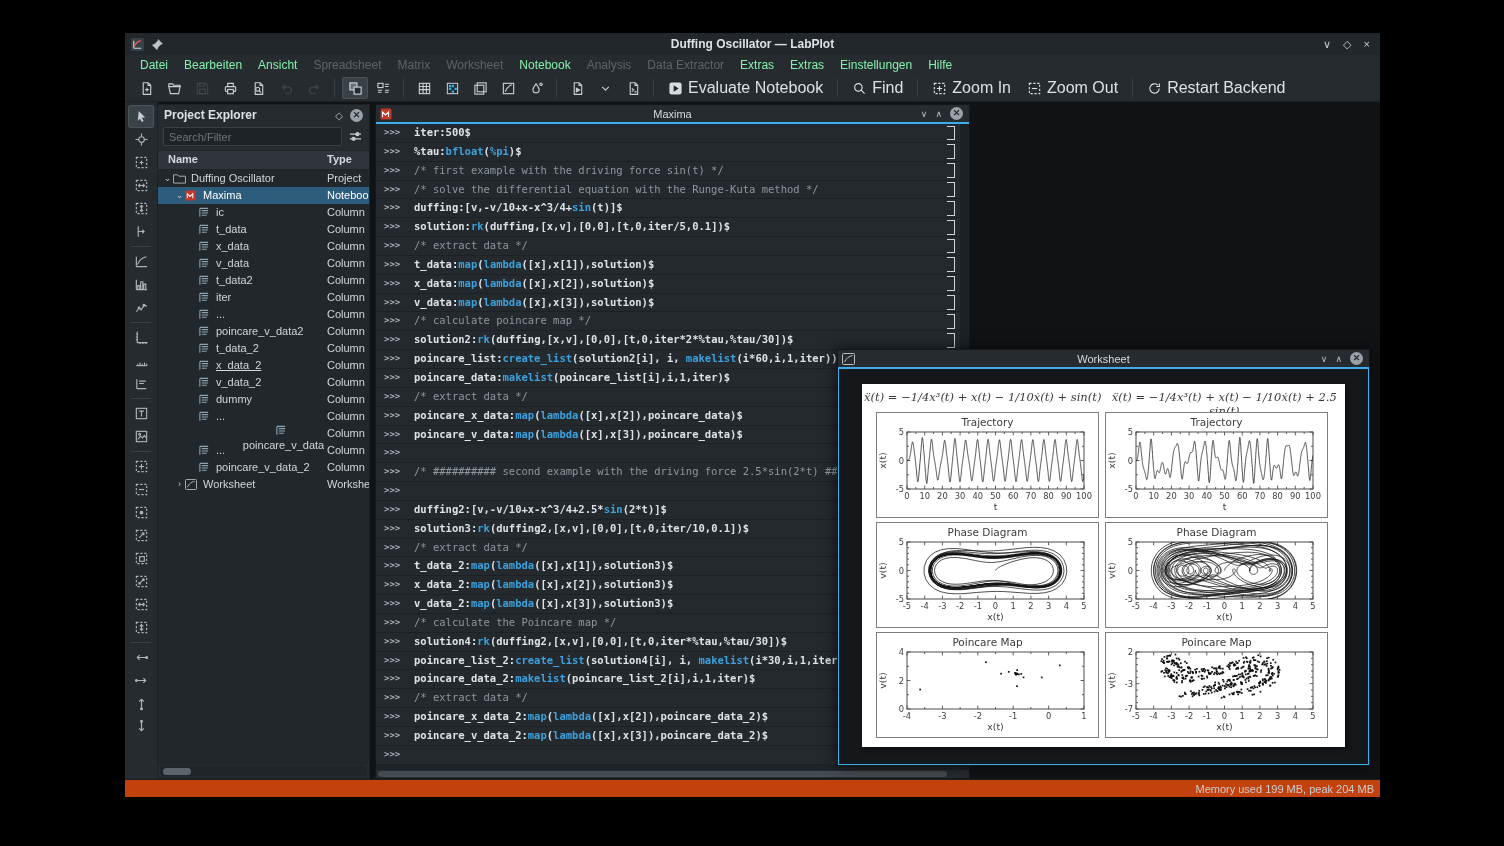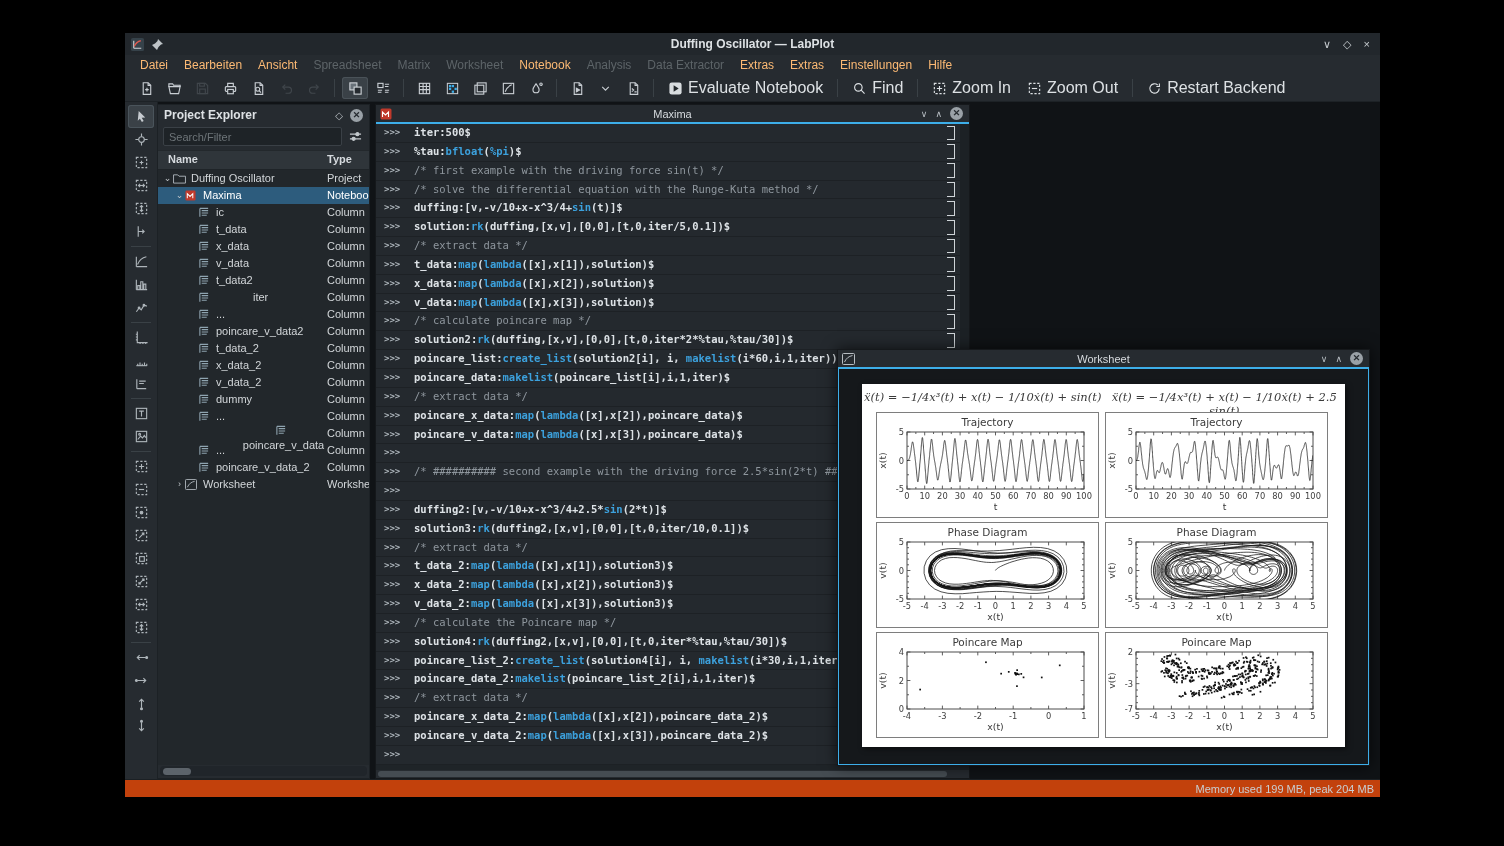--- a/index.html
+++ b/index.html
@@ -9,21 +9,21 @@
        box-shadow:0 0 18px rgba(0,0,0,.8);display:flex;flex-direction:column;}
   
   .titlebar{height:22px;background:#22272c;display:flex;align-items:center;position:relative;flex:0 0 auto;}
   .appicon{margin-left:5px;width:15px;height:15px;display:inline-flex;}
   .pin{margin-left:6px;width:13px;height:13px;display:inline-flex;opacity:.9;}
   .wtitle{position:absolute;left:0;right:0;text-align:center;font-size:12px;font-weight:bold;color:#dde1e4;pointer-events:none;}
   .wbtns{margin-left:auto;display:flex;align-items:center;gap:12px;padding-right:10px;z-index:2;}
   .wbtn{font-size:11px;color:#c7ccd0;cursor:default;line-height:14px;}
   
   .menubar{height:20px;background:#262b30;display:flex;align-items:center;padding-left:7px;flex:0 0 auto;}
-  .mitem{padding:0 8px;font-size:12px;color:#fdba74;line-height:20px;}
+  .mitem{padding:0 8px;font-size:12px;color:#86efac;line-height:20px;}
   .mitem.dis{color:#5d6468;}
   
   .toolbar{height:26px;background:#262b30;display:flex;align-items:center;padding-left:8px;gap:2px;
            border-bottom:1px solid #1d2226;flex:0 0 auto;}
   .tbtn{height:22px;min-width:22px;display:flex;align-items:center;justify-content:center;color:#c9ced3;
         border-radius:3px;gap:5px;padding:0 2px;}
   .tbtn.txt{padding:0 7px;font-size:16px;color:#dde1e4;}
   .tbtn.dis{color:#565d62;opacity:.55;}
   .tbtn.active{background:#3a4147;box-shadow:inset 0 0 0 1px #4a5258;}
   .tsep{width:1px;height:18px;background:#3a4146;margin:0 5px;}
@@ -591,21 +591,21 @@
             <div class="trow" style="padding-left: 40px;">
               <span class="ticon">
                 <svg viewBox="0 0 13 12" width="12" height="11">
                   <path d="M2 1.5h9M4 4h7M4 6.5h7M4 9h5.5" stroke="#8fa4b0" stroke-width="1.2" fill="none"></path>
                   <path d="M2 1.5v9" stroke="#8fa4b0" stroke-width="1.2"></path>
                 </svg>
               </span>
               <span class="tname">t_data2</span>
               <span class="ttype">Column</span>
             </div>
-            <div class="trow" style="padding-left: 40px; gap: 37px;">
+            <div class="trow" style="padding-left: 40px;">
               <span class="ticon">
                 <svg viewBox="0 0 13 12" width="12" height="11">
                   <path d="M2 1.5h9M4 4h7M4 6.5h7M4 9h5.5" stroke="#8fa4b0" stroke-width="1.2" fill="none"></path>
                   <path d="M2 1.5v9" stroke="#8fa4b0" stroke-width="1.2"></path>
                 </svg>
               </span>
               <span class="tname">iter</span>
               <span class="ttype">Column</span>
             </div>
             <div class="trow" style="padding-left: 40px;">
@@ -631,21 +631,21 @@
             <div class="trow" style="padding-left: 40px;">
               <span class="ticon">
                 <svg viewBox="0 0 13 12" width="12" height="11">
                   <path d="M2 1.5h9M4 4h7M4 6.5h7M4 9h5.5" stroke="#8fa4b0" stroke-width="1.2" fill="none"></path>
                   <path d="M2 1.5v9" stroke="#8fa4b0" stroke-width="1.2"></path>
                 </svg>
               </span>
               <span class="tname">t_data_2</span>
               <span class="ttype">Column</span>
             </div>
-            <div class="trow" style="padding-left: 40px;">
+            <div class="trow" style="padding-left: 40px; text-decoration: underline;">
               <span class="ticon">
                 <svg viewBox="0 0 13 12" width="12" height="11">
                   <path d="M2 1.5h9M4 4h7M4 6.5h7M4 9h5.5" stroke="#8fa4b0" stroke-width="1.2" fill="none"></path>
                   <path d="M2 1.5v9" stroke="#8fa4b0" stroke-width="1.2"></path>
                 </svg>
               </span>
               <span class="tname">x_data_2</span>
               <span class="ttype">Column</span>
             </div>
             <div class="trow" style="padding-left: 40px;">

